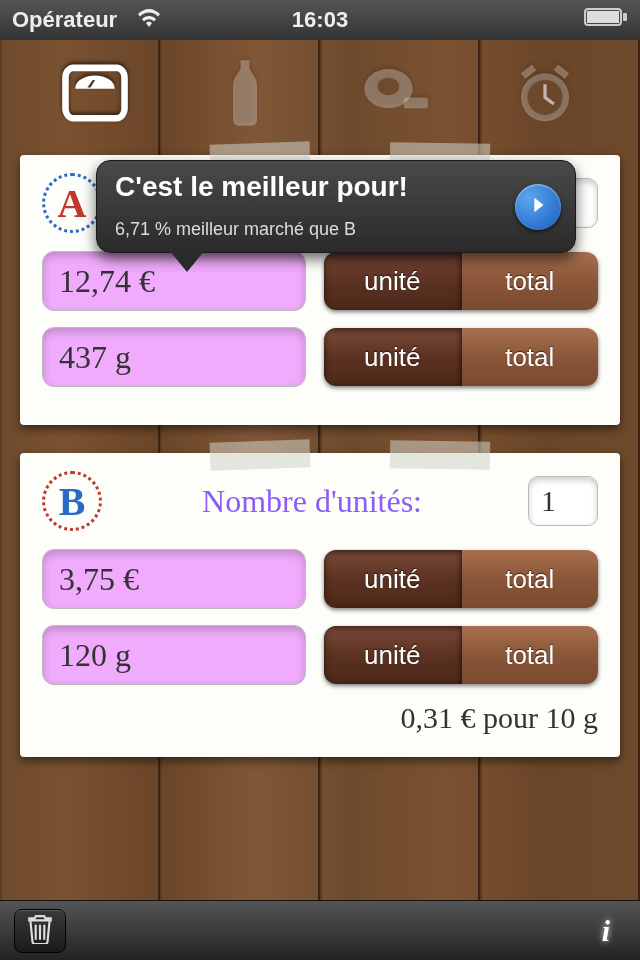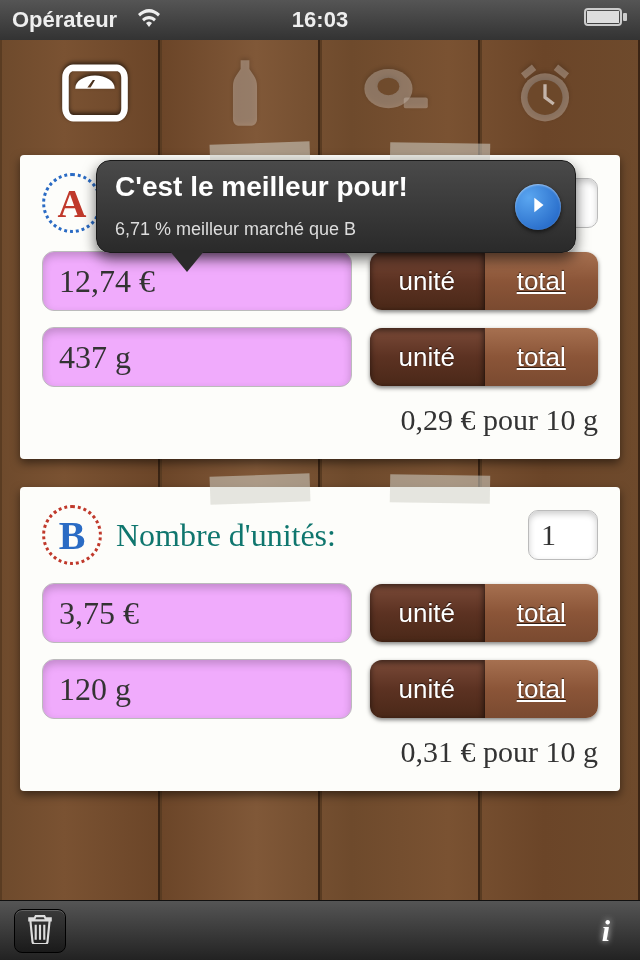--- a/index.html
+++ b/index.html
@@ -96,23 +96,23 @@
       font-family: "Brush Script MT", cursive;
       font-size: 40px;
       font-weight: bold;
       flex-shrink: 0;
     }
     .stamp-a { border-color: #2a6bc4; color: #c0392b; }
     .stamp-b { border-color: #c0392b; color: #2a6bc4; }
     .units-label {
       font-family: "Segoe Script", "Bradley Hand", cursive;
       font-size: 32px;
-      color: #0f766e;
+      color: #8b5cf6;
       flex: 1;
-      text-align: left;
+      text-align: center;
       padding-right: 6px;
     }
     .units-box {
       width: 70px; height: 50px;
       border: 1px solid #bbb;
       border-radius: 10px;
       background: #fff;
       box-shadow: inset 0 3px 6px rgba(0,0,0,0.2);
       display: flex; align-items: center; padding: 0 12px;
       font-family: "Segoe Script", "Comic Sans MS", cursive;
@@ -132,36 +132,36 @@
       background: #f0abfc;
       box-shadow: inset 0 4px 8px rgba(0,0,0,0.2);
       font-family: "Segoe Script", "Comic Sans MS", cursive;
       font-size: 32px;
       color: #333;
       padding: 0 16px;
       display: flex; align-items: center;
     }
     .seg {
       display: flex;
-      width: 228px; height: 58px;
+      width: 274px; height: 58px;
       border-radius: 12px;
       overflow: hidden;
       box-shadow: 0 2px 4px rgba(0,0,0,0.5);
     }
     .seg-btn {
       flex: 1;
       display: flex; align-items: center; justify-content: center;
       color: #fff;
       font-size: 26px;
       font-weight: 500;
       text-shadow: 0 -1px 1px rgba(0,0,0,0.6);
       cursor: pointer;
       border-right: 1px solid rgba(0,0,0,0.4);
     }
-    .seg-btn:last-child { border-right: none; text-decoration: underline; }
+    .seg-btn:last-child { border-right: none; }
     .seg-btn.selected {
       background: linear-gradient(#7a4a38, #5c3222 50%, #4a2818);
       box-shadow: inset 0 2px 6px rgba(0,0,0,0.6);
     }
     .seg-btn:not(.selected) {
       background: linear-gradient(#a67050, #8b5538 50%, #7a4a30);
     }
     .result {
       text-align: right;
       font-family: "Segoe Script", "Comic Sans MS", cursive;
@@ -314,21 +314,20 @@
         <div class="seg-btn">total</div>
       </div>
     </div>
     <div class="row">
       <div class="text-field">437 g</div>
       <div class="seg">
         <div class="seg-btn selected">unité</div>
         <div class="seg-btn">total</div>
       </div>
     </div>
-    <div class="result">0,29 € pour 10 g</div>
   </div>
 
   <div class="card">
     <div class="card-header">
       <div class="stamp stamp-b">
         <span>B</span>
       </div>
       <div class="units-label">Nombre d'unités:</div>
       <div class="units-box">1</div>
     </div>

